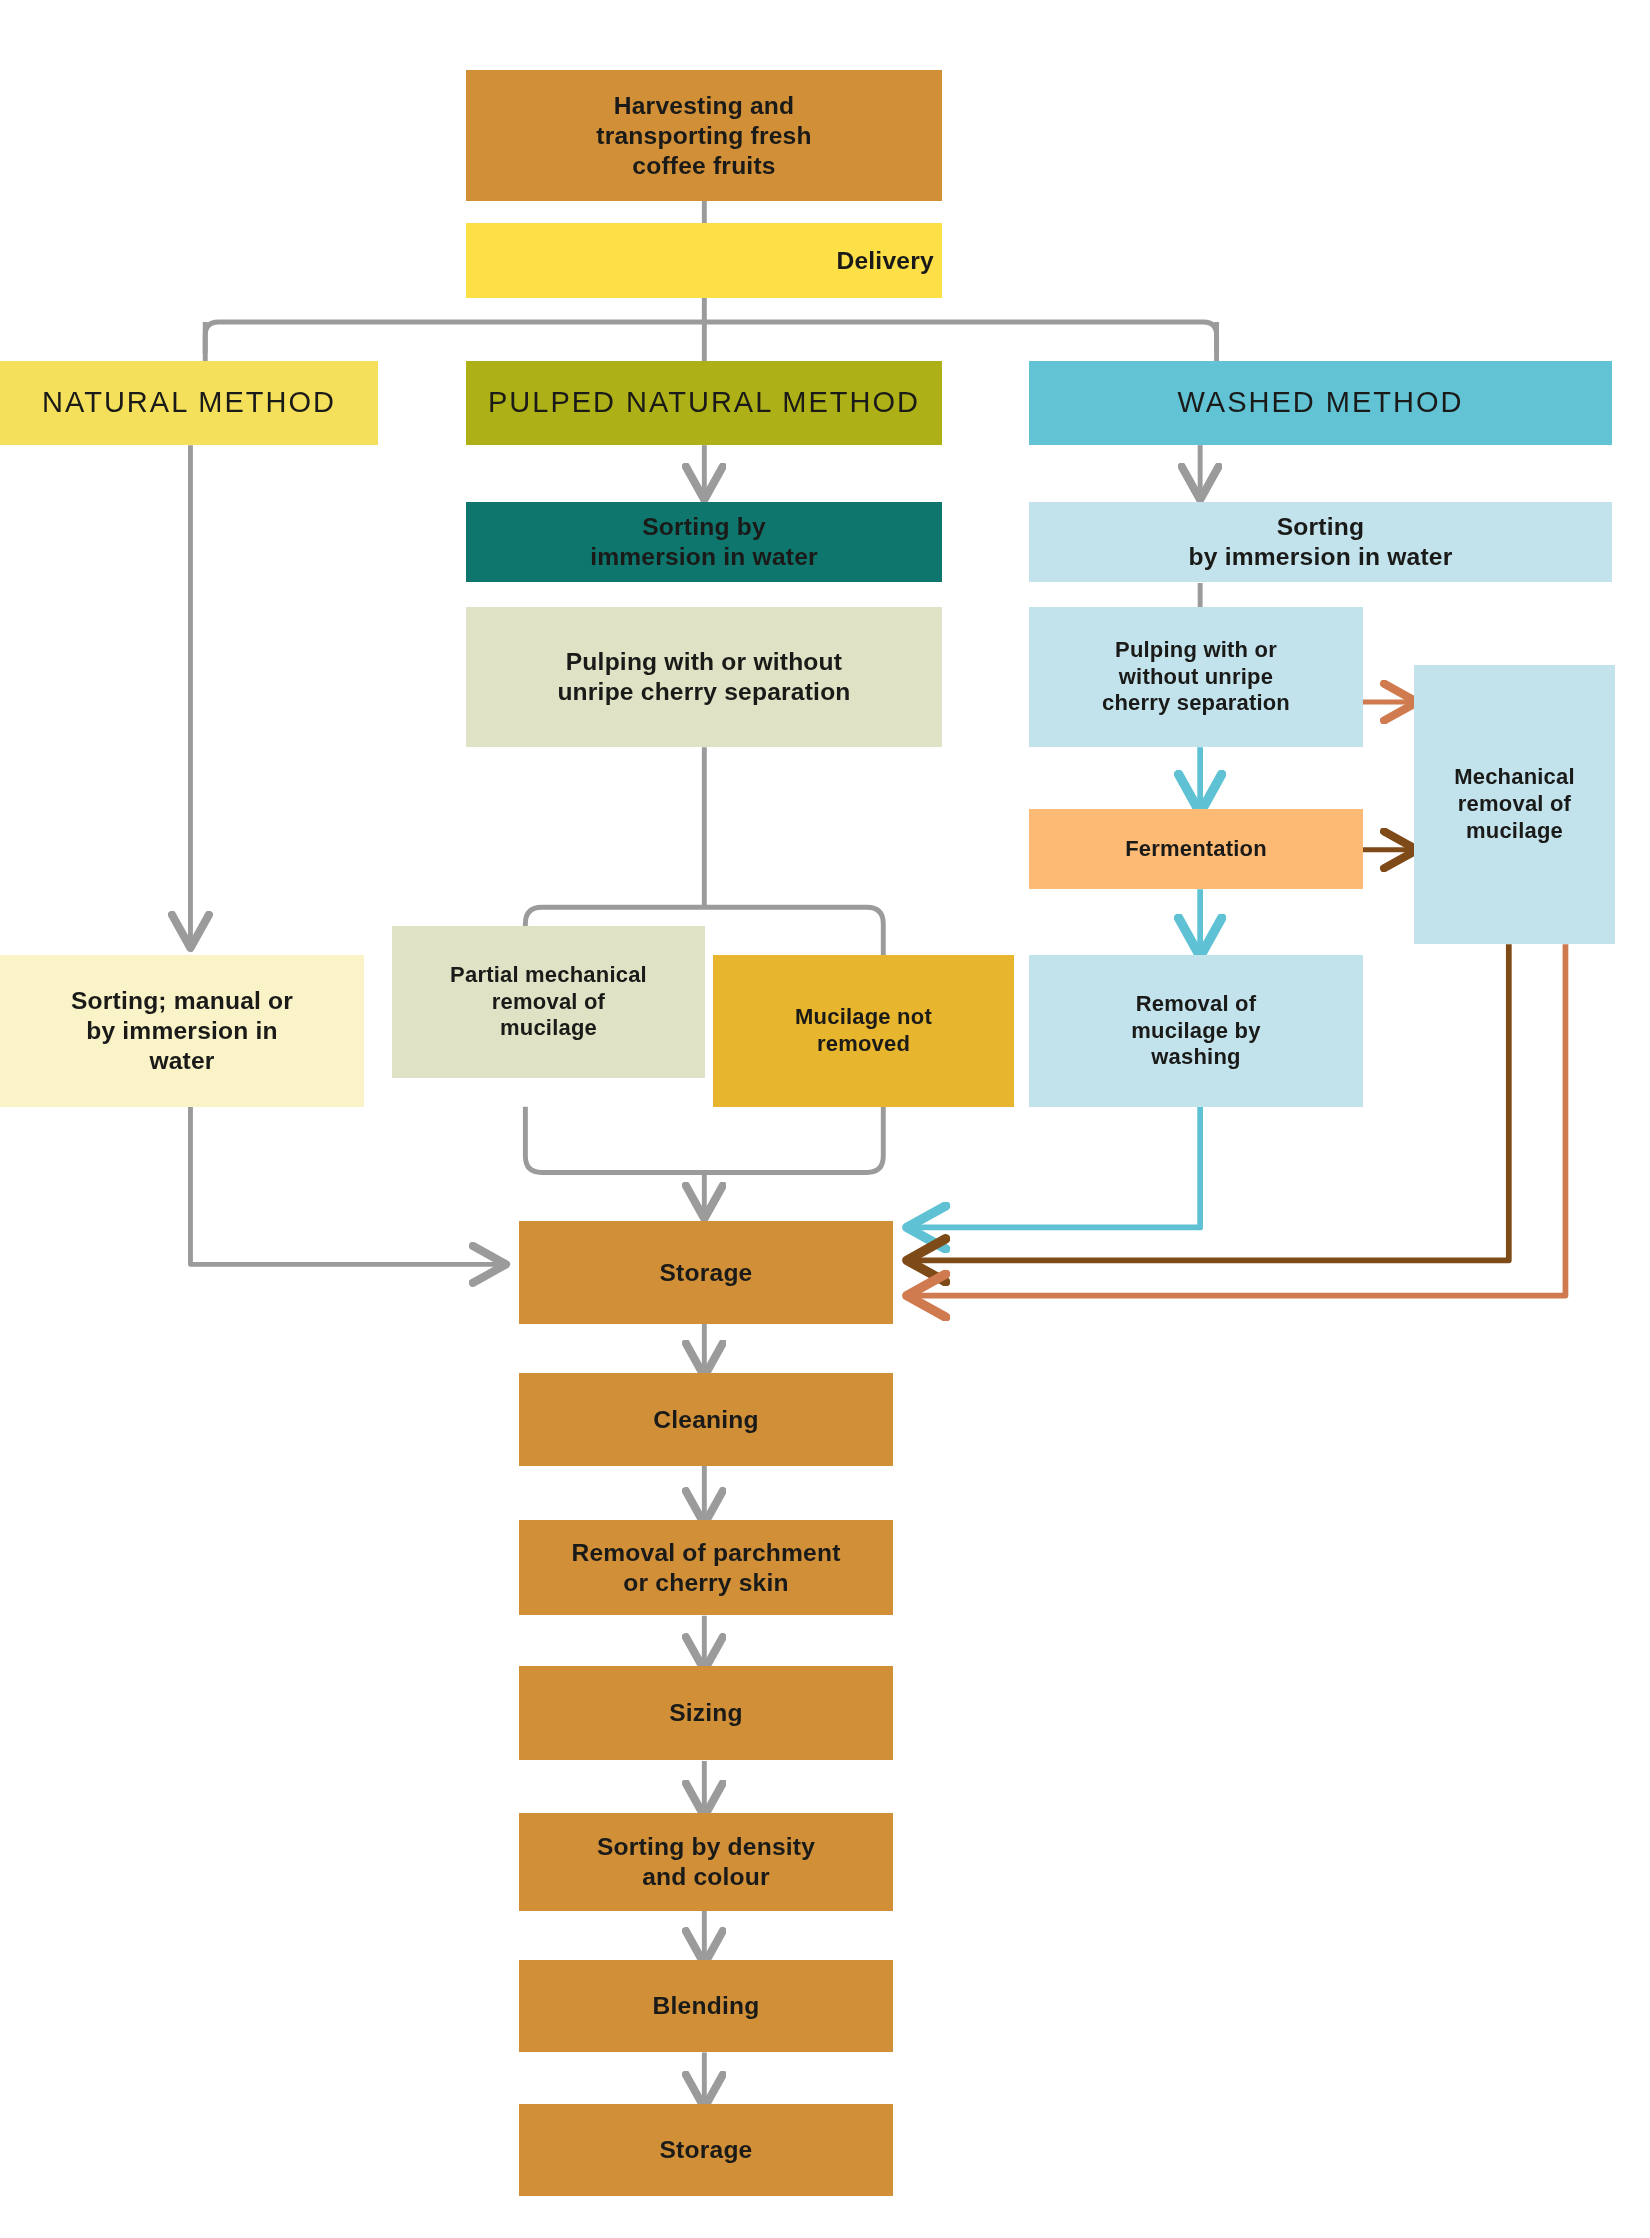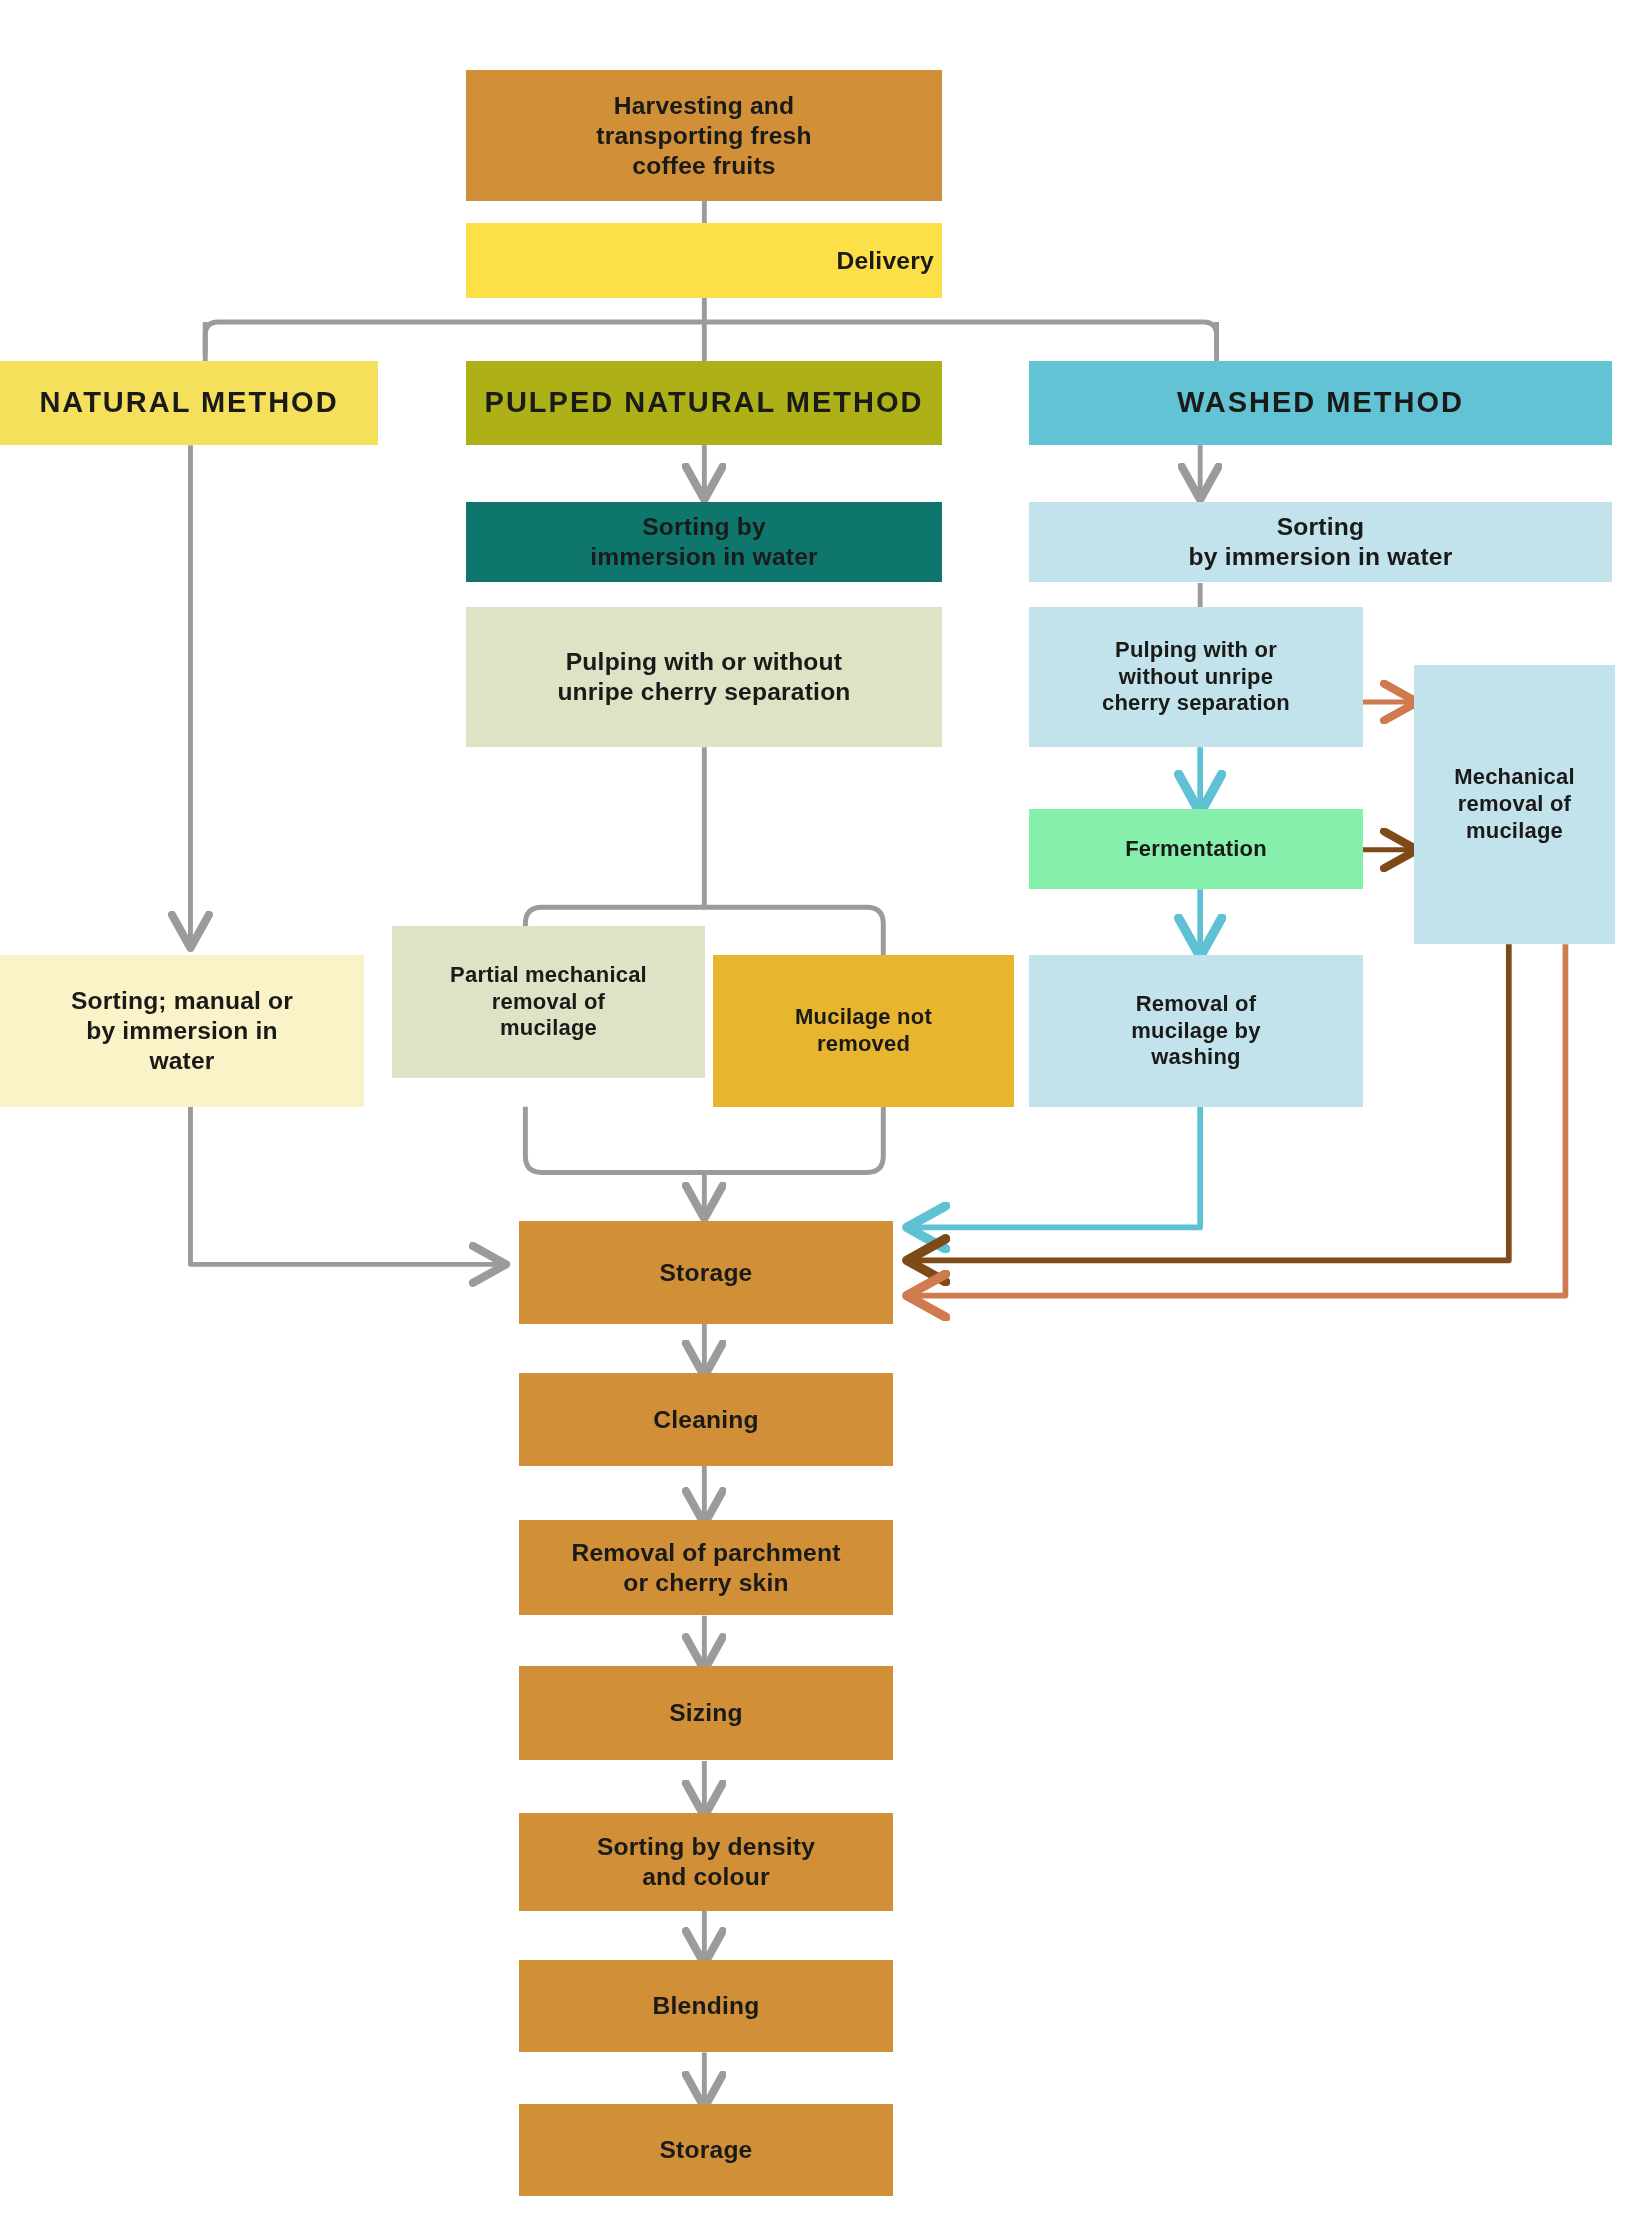--- a/index.html
+++ b/index.html
@@ -38,21 +38,21 @@
     font-weight: bold;
     line-height: 1.22;
     padding: 3.3px 8.2px;
     letter-spacing: 0.2px;
   }
   .node-label {
     display: block;
     white-space: pre-line;
   }
   .method-header {
-    font-weight: bold;
+    font-weight: normal;
     letter-spacing: 2px;
     font-size: 29px;
   }
   .stage-box   { font-size: 24.6px; }
   .stage-small { font-size: 22px; }
   .stage-main  { font-size: 24.6px; }
 </style>
 </head>
 <body>
 
@@ -159,21 +159,21 @@
     <span class="node-label">Sorting
 by immersion in water</span>
   </div>
 
   <div class="node stage-small" style="left:1029px; top:607px; width:334px; height:140px; background:#c2e2ec;">
     <span class="node-label">Pulping with or
 without unripe
 cherry separation</span>
   </div>
 
-  <div class="node stage-small" style="left:1029px; top:809px; width:334px; height:80px; background:#86efac;">
+  <div class="node stage-small" style="left:1029px; top:809px; width:334px; height:80px; background:#fdba74;">
     <span class="node-label">Fermentation</span>
   </div>
 
   <div class="node stage-small" style="left:1414px; top:665px; width:201px; height:279px; background:#c2e2ec;">
     <span class="node-label">Mechanical
 removal of
 mucilage</span>
   </div>
 
   <div class="node stage-box" style="left:0px; top:955px; width:364px; height:152px; background:#fbf3c8;">

